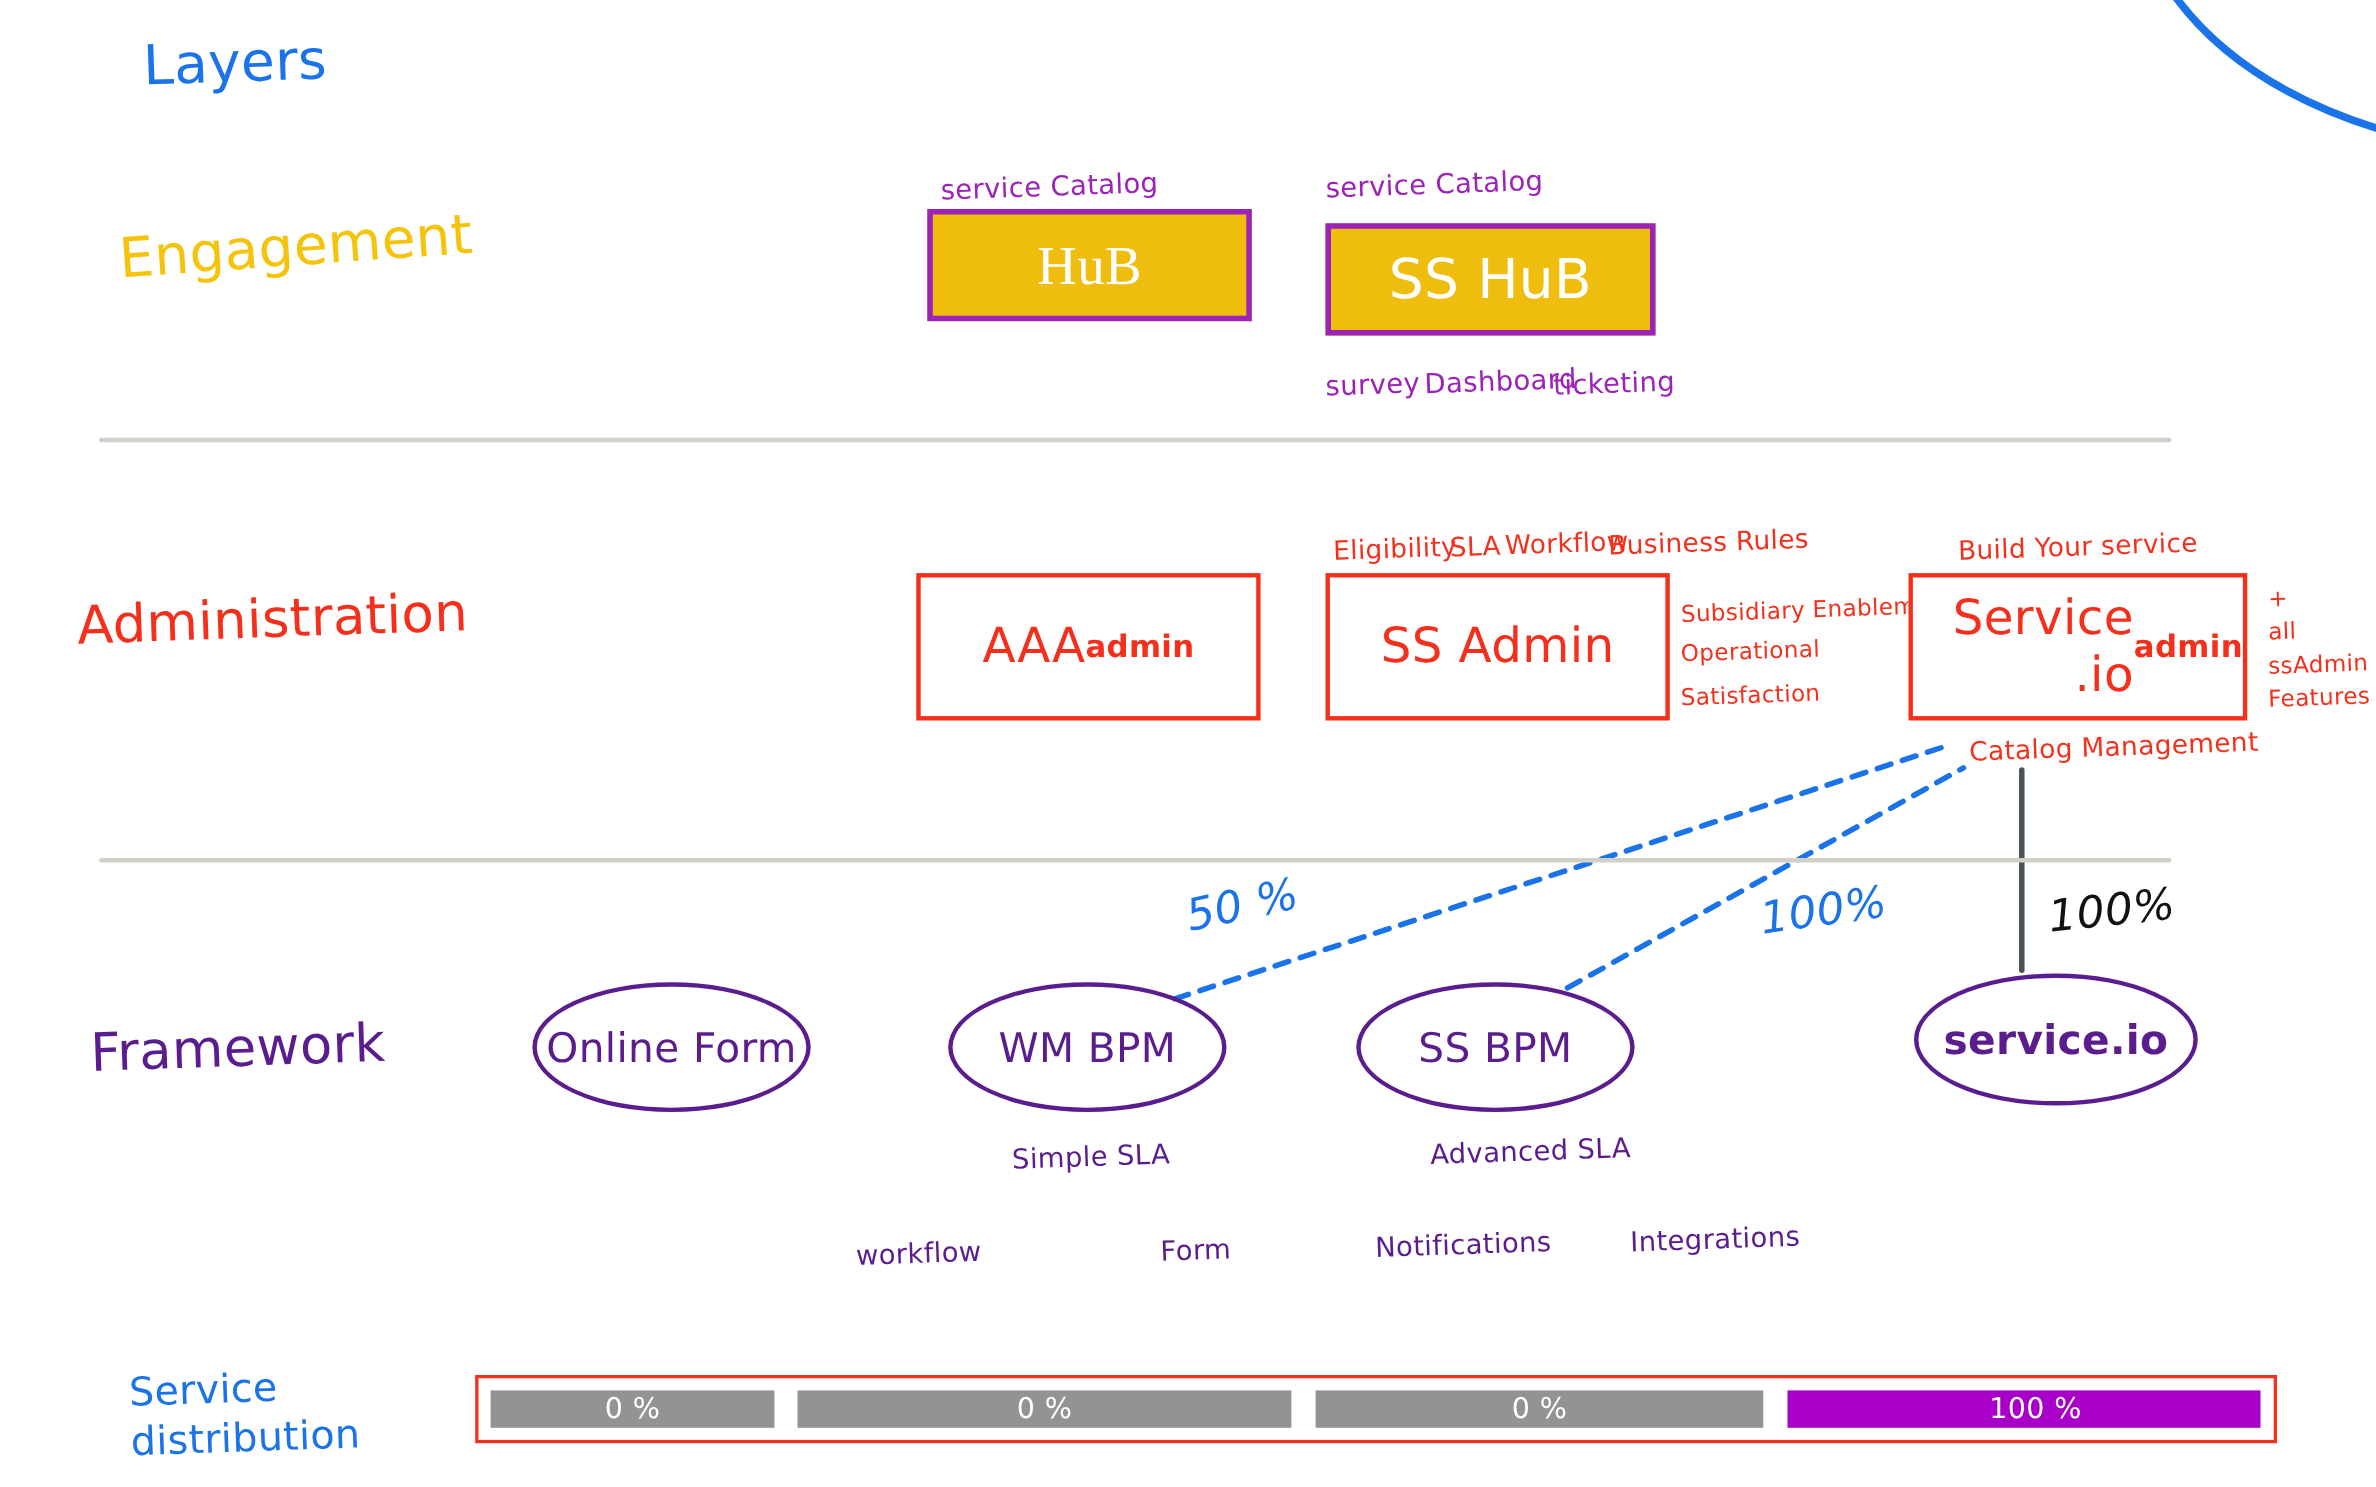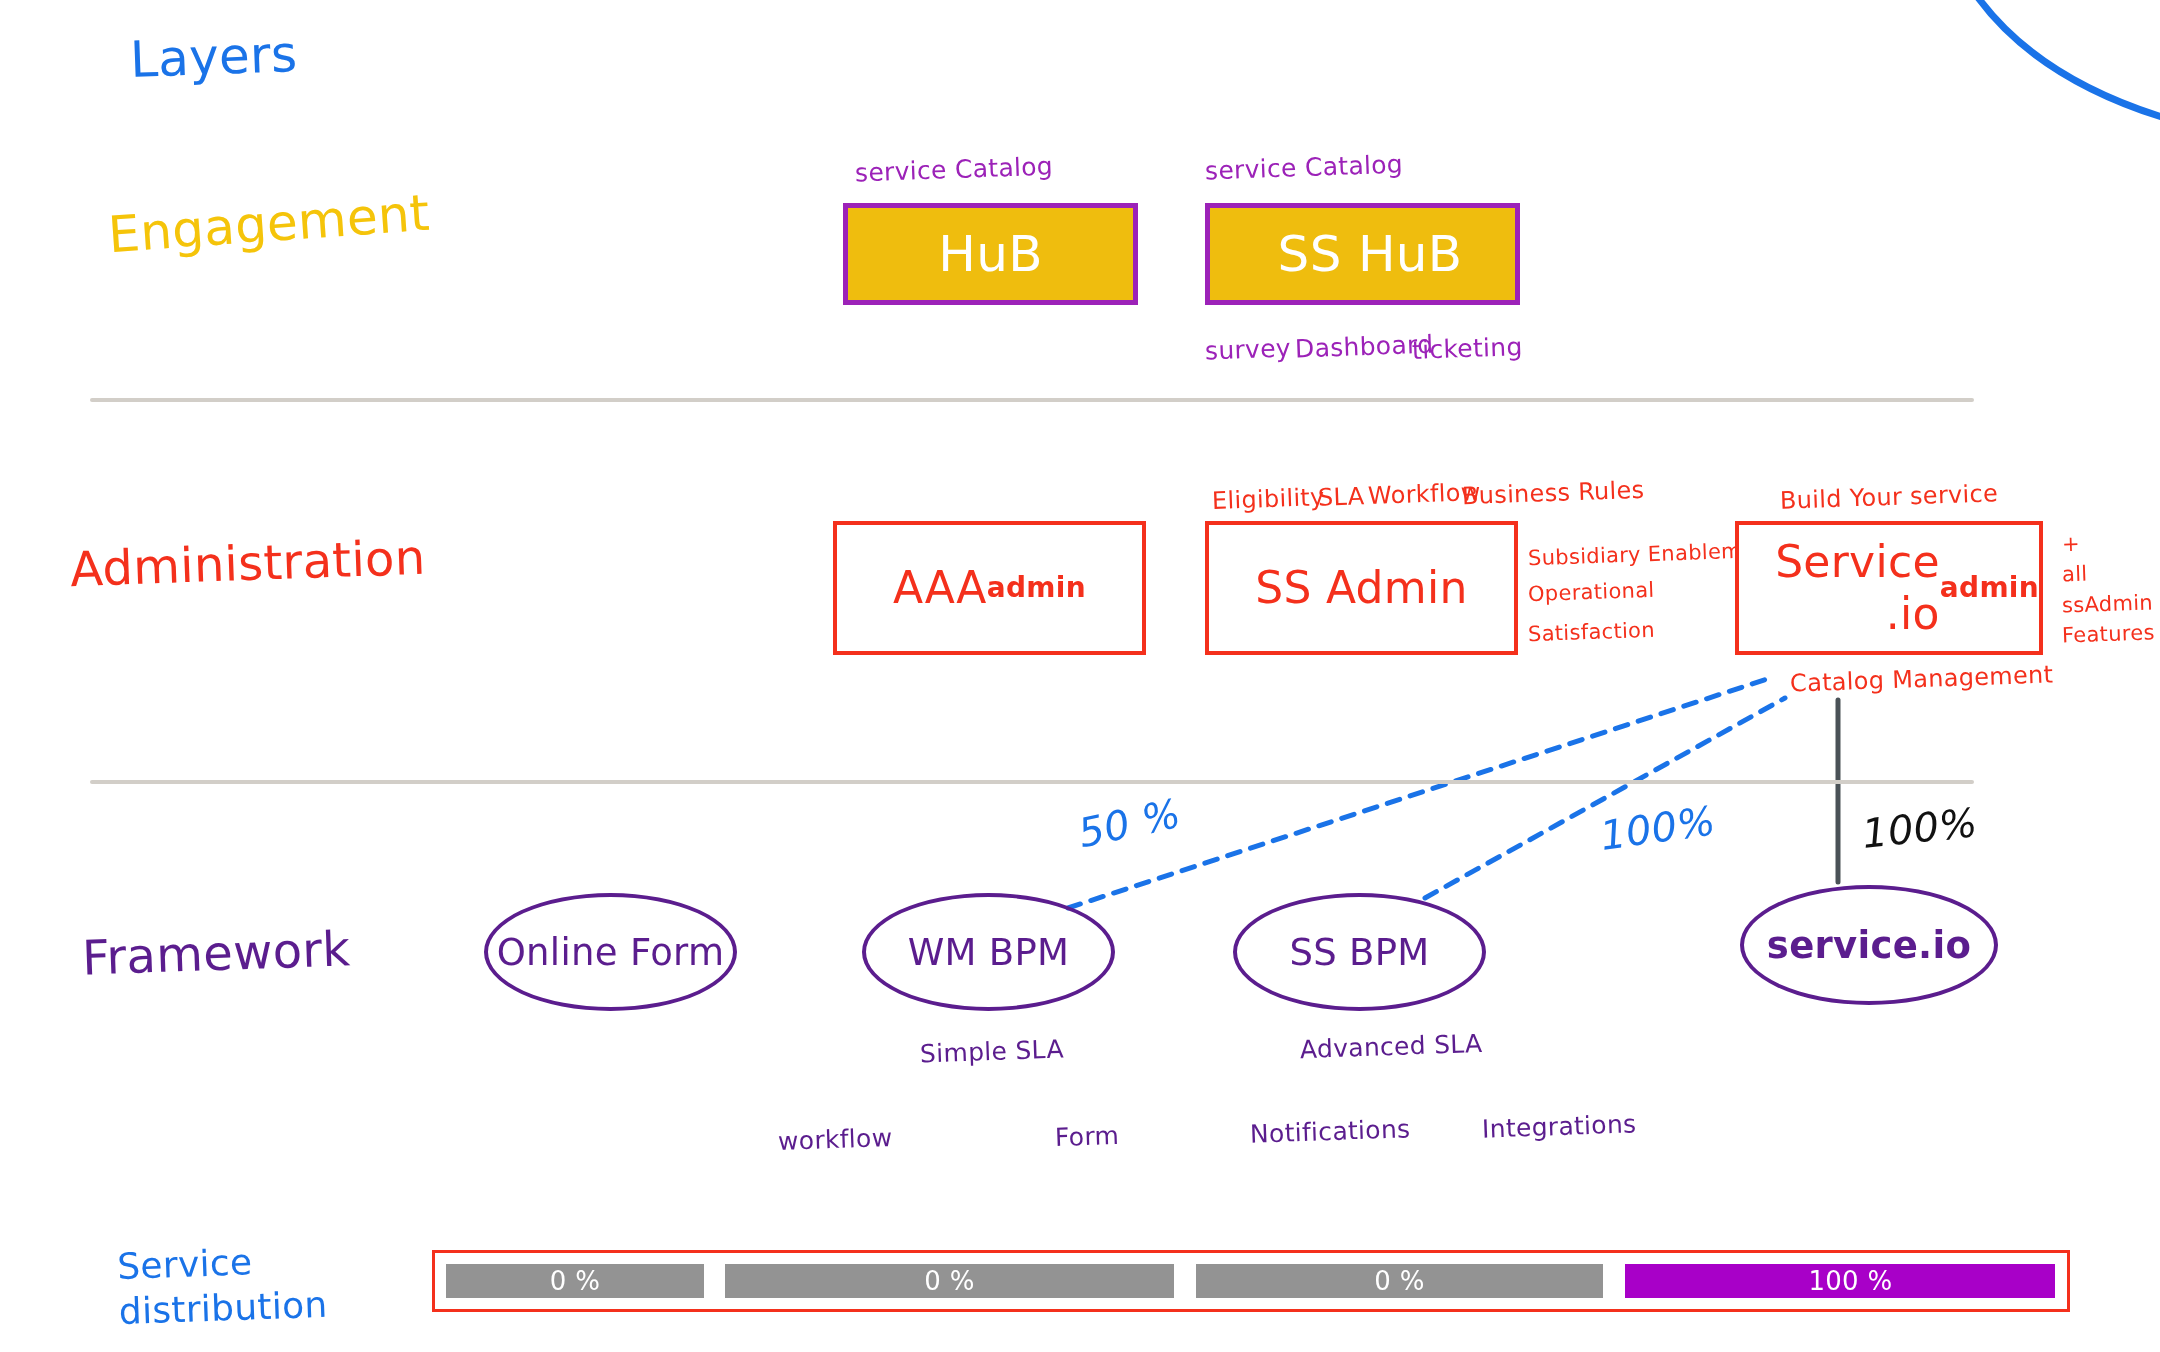--- a/index.html
+++ b/index.html
@@ -86,25 +86,25 @@
 <div class="abs hand title-engagement">Engagement</div>
 
 <div class="abs hand title-administration">Administration</div>
 
 <div class="abs hand title-framework">Framework</div>
 
 <div class="abs hand title-servicedist">Service distribution</div>
 
 <div class="cap-purple hand" style="left:855px;top:155px;">service Catalog</div>
 
-<div class="gold-box hand" style="left:843px;top:203px;width:285px;height:92px;">HuB</div>
+<div class="gold-box hand" style="left:843px;top:190px;width:285px;height:92px;font-family:Liberation Serif, serif;">HuB</div>
 
 <div class="cap-purple hand" style="left:1205px;top:153px;">service Catalog</div>
 
-<div class="gold-box hand" style="left:1205px;top:203px;width:290px;height:92px;padding-left:15px;">SS HuB</div>
+<div class="gold-box hand" style="left:1205px;top:203px;width:290px;height:92px;">SS HuB</div>
 
 <div class="cap-purple hand" style="left:1205px;top:335px;">survey</div>
 <div class="cap-purple hand" style="left:1295px;top:332px;">Dashboard</div>
 <div class="cap-purple hand" style="left:1412px;top:334px;">ticketing</div>
 
 <div class="red-box hand" style="left:833px;top:521px;width:305px;height:126px;">
   <div>AAA</div>
   <div class="sub">admin</div>
 </div>
 

